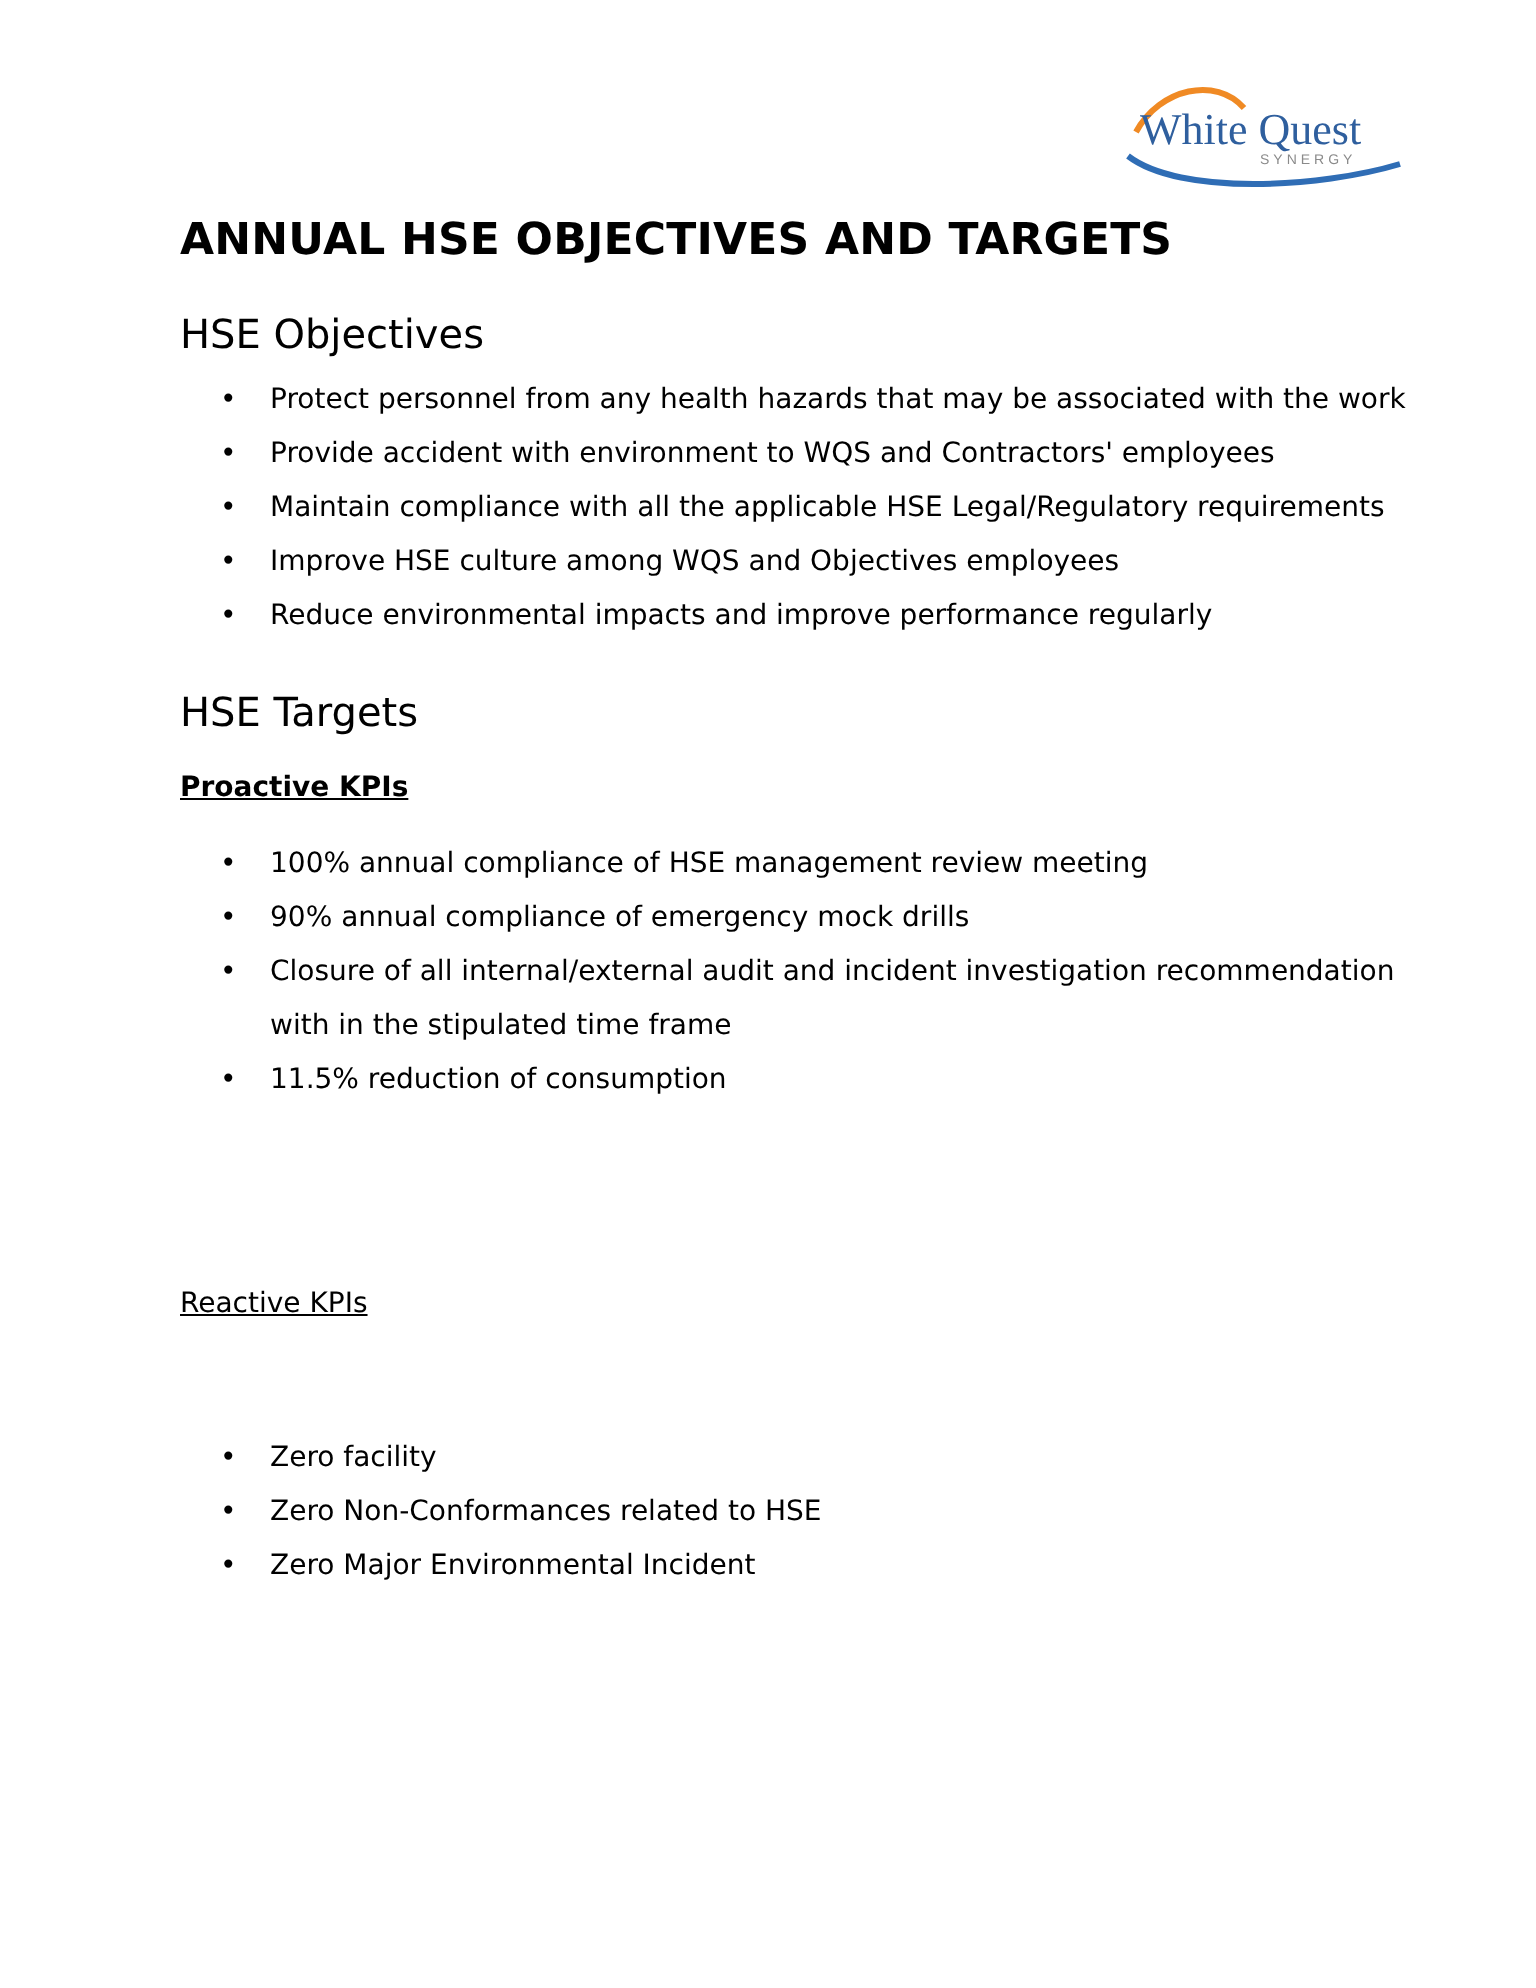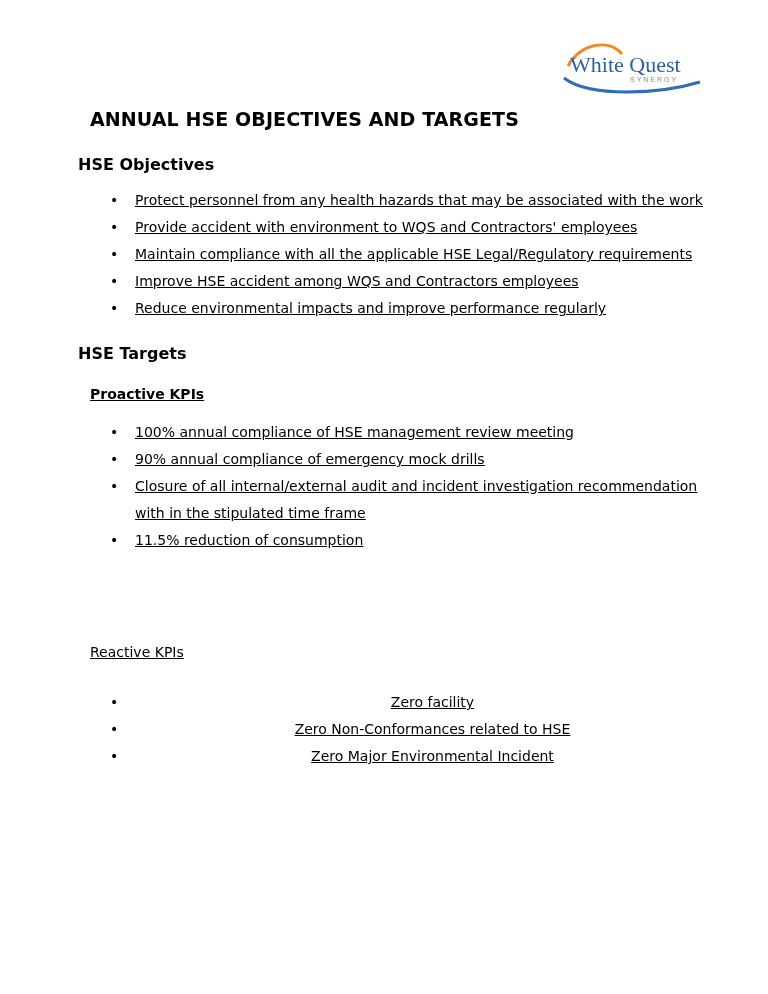--- a/index.html
+++ b/index.html
@@ -1,24 +1,24 @@
 <!DOCTYPE html>
 <html><head>
 <meta charset="utf-8">
 <style>
   html, body { margin: 0; padding: 0; background: #ffffff; }
   body { width: 768px; height: 994px; position: relative; overflow: hidden;
          font-family: "DejaVu Sans", sans-serif; color: #000; }
   .logo { position: absolute; left: 560px; top: 36px; width: 145px; height: 62px; }
   .logo svg { width: 100%; height: 100%; }
-  .title { position: absolute; left: 90px; top: 108px; font-size: 19px; font-weight: bold; letter-spacing: 0.1px; }
-  .h2 { position: absolute; left: 78px; font-size: 16px; font-weight: bold; }
+  .title { position: absolute; left: 90px; top: 108px; font-size: 22px; font-weight: bold; letter-spacing: 0.1px; }
+  .h2 { position: absolute; left: 90px; font-size: 20px; font-weight: normal; }
   .sub { position: absolute; left: 90px; font-size: 14px; text-decoration: underline; }
   ul.blist { position: absolute; left: 110px; margin: 0; padding: 0; list-style: none; width: 620px; }
-  ul.blist li { position: relative; padding-left: 25px; font-size: 14px; line-height: 27px; height: 27px; white-space: nowrap; text-decoration: underline; }
+  ul.blist li { position: relative; padding-left: 25px; font-size: 14px; line-height: 27px; height: 27px; white-space: nowrap; }
   ul.blist li.two { height: 54px; white-space: normal; }
   ul.blist li::before { content: "\2022"; position: absolute; left: 0; top: 0; font-size: 14px; }
 </style>
 </head>
 <body>
 
 <div class="logo">
   <svg viewBox="0 0 145 62">
     <path d="M8 30 C 20 8, 48 2, 62 18" stroke="#f08a24" stroke-width="3" fill="none"></path>
     <path d="M4 42 C 30 62, 100 58, 140 46" stroke="#2f6db5" stroke-width="3" fill="none"></path>
@@ -27,32 +27,32 @@
   </svg>
 </div>
 
 <div class="title">ANNUAL HSE OBJECTIVES AND TARGETS</div>
 
 <div class="h2" style="top:155px;">HSE Objectives</div>
 <ul class="blist" style="top:187px;">
   <li>Protect personnel from any health hazards that may be associated with the work</li>
   <li>Provide accident with environment to WQS and Contractors' employees</li>
   <li>Maintain compliance with all the applicable HSE Legal/Regulatory requirements</li>
-  <li>Improve HSE accident among WQS and Contractors employees</li>
+  <li>Improve HSE culture among WQS and Objectives employees</li>
   <li>Reduce environmental impacts and improve performance regularly</li>
 </ul>
 
 <div class="h2" style="top:344px;">HSE Targets</div>
 
 <div class="sub" style="top:386px;font-weight:bold;">Proactive KPIs</div>
 <ul class="blist" style="top:419px;">
   <li>100% annual compliance of HSE management review meeting</li>
   <li>90% annual compliance of emergency mock drills</li>
   <li class="two">Closure of all internal/external audit and incident investigation recommendation with in the stipulated time frame</li>
   <li>11.5% reduction of consumption</li>
 </ul>
 
 <div class="sub" style="top:644px;">Reactive KPIs</div>
-<ul class="blist" style="top:689px;text-align:center;">
+<ul class="blist" style="top:716px;">
   <li>Zero facility</li>
   <li>Zero Non-Conformances related to HSE</li>
   <li>Zero Major Environmental Incident</li>
 </ul>
 
 </body></html>

